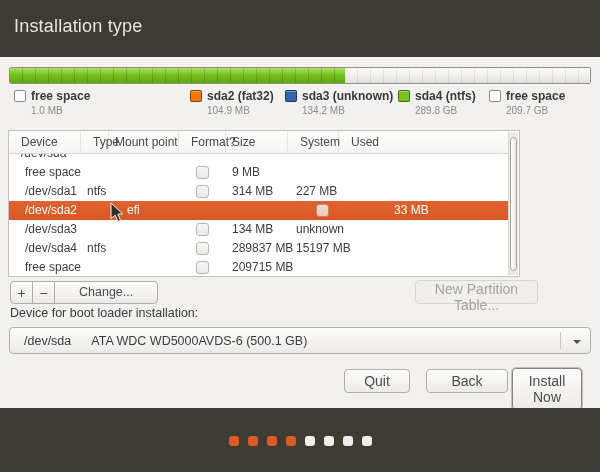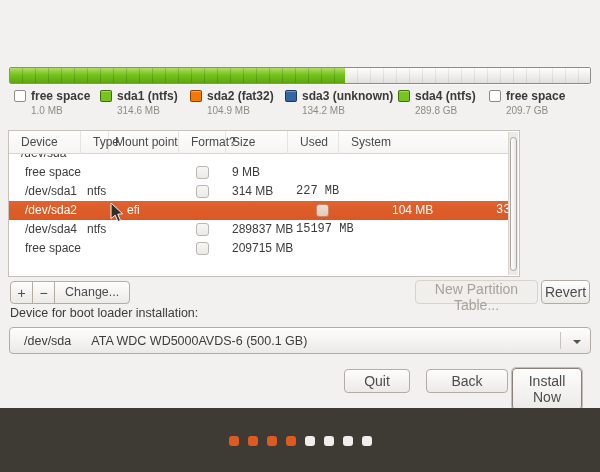--- a/index.html
+++ b/index.html
@@ -49,40 +49,40 @@
   .tbody { position:absolute; top:23px; left:0; right:11px; bottom:1px; overflow:hidden; }
   .row { display:grid; grid-template-columns:72px 28px 70px 47px 62px 51px 1fr;
     height:19px; line-height:19px; font-size:12px; color:#3c3c3c; }
   .row.partial { margin-top:-10px; }
   .row .c { white-space:nowrap; overflow:visible; }
   .c.dev { padding-left:16px; }
   .row.partial .c.dev { padding-left:12px; }
   .c.typ { padding-left:6px; }
   .c.fmt { display:flex; align-items:center; justify-content:center; }
   .c.size { padding-left:6px; }
-  .c.used { padding-left:8px;font-family:Liberation Mono, monospace; }
+  .c.used { padding-left:8px; }
   .row.selected { background:linear-gradient(var(--selection-orange,#e0622e), #da5825); color:#fff;gap:40px; }
   .cb { width:13px; height:13px; border-radius:3px; border:1px solid #bab5ae;
     background:linear-gradient(#f7f6f5,#eceae7); }
   .row.selected .cb { border-color:#c9876a; background:linear-gradient(#f0dcd2,#e8c9b9); }
   .vscroll { position:absolute; top:1px; right:1px; bottom:1px; width:10px;
     background:#eceae6; border-left:1px solid #d8d4ce; border-radius:0 0 0 0; }
   .vthumb { position:absolute; left:1px; right:1px; top:5px; bottom:4px; border-radius:5px;
     background:linear-gradient(90deg,#ffffff,#e8e6e3); border:1px solid #a9a49d; }
 
   
   .btn, .tool-btn { font-family:inherit; font-size:14px; color:#4c4c4c;
     background:linear-gradient(#fdfdfc,#eceae7); border:1px solid #b3aca4;
     box-shadow:inset 0 1px 0 rgba(255,255,255,.8); cursor:default; }
   .btn { border-radius:4px; height:24px; }
   .tool-group { position:absolute; left:10px; top:281px; display:flex; height:23px; }
   .tool-btn { width:23px; height:23px; font-size:14px; line-height:1; }
   .tool-btn + .tool-btn { margin-left:-1px; }
   .tool-btn.first { border-radius:4px 0 0 4px; }
-  .tool-btn.change { width:auto; padding:0 10px; font-size:12.5px; border-radius:0 4px 4px 0; }
+  .tool-btn.change { width:auto; padding:0 24px; font-size:12.5px; border-radius:0 4px 4px 0; }
   .btn.npt { position:absolute; left:415px; top:280px; width:123px;
     color:#a6a29b; background:#f0efec; border-color:#d7d3cd; box-shadow:none; }
   .btn.revert { position:absolute; left:541px; top:280px; width:49px; }
   .btn.quit { position:absolute; left:344px; top:369px; width:66px; }
   .btn.back { position:absolute; left:426px; top:369px; width:82px; }
   .btn.install { position:absolute; left:512px; top:368px; width:70px; height:42px;
     border:1px solid #89827a; box-shadow:0 0 0 1px #c4beb6, inset 0 1px 0 rgba(255,255,255,.8); }
 
   
   .boot-label { position:absolute; left:10px; top:306px; font-size:12.5px; color:#3a3a3a; }
@@ -96,39 +96,35 @@
     border-left:4px solid transparent; border-right:4px solid transparent; border-top:4px solid #55524d; }
 
   
   .cursor { position:absolute; left:110px; top:203px; z-index:20; }
 </style>
 </head>
 <body>
 
 <div class="app">
 
+  <div class="titlebar">
+    <div class="title">Installation type</div>
+  </div>
 
   <div class="bar">
     <div class="seg used"></div>
     <div class="seg free"></div>
   </div>
 
   <div class="legend-item" style="left:14px">
     <div class="legend-top">
         <span class="sw white" style="background: rgb(253, 253, 253);"></span>
         <span class="lg-label">free space</span>
       </div>
     <div class="lg-size">1.0 MB</div>
-  </div>
-  <div class="legend-item" style="left:100px">
-    <div class="legend-top">
-        <span class="sw" style="background: rgb(118, 196, 29);"></span>
-        <span class="lg-label">sda1 (ntfs)</span>
-      </div>
-    <div class="lg-size">314.6 MB</div>
   </div>
   <div class="legend-item" style="left:190px">
     <div class="legend-top">
         <span class="sw" style="background: rgb(245, 121, 0);"></span>
         <span class="lg-label">sda2 (fat32)</span>
       </div>
     <div class="lg-size">104.9 MB</div>
   </div>
   <div class="legend-item" style="left:285px">
     <div class="legend-top">
@@ -152,22 +148,22 @@
     <div class="lg-size">209.7 GB</div>
   </div>
 
   <div class="ptable">
     <div class="thead">
       <div class="hc">Device</div>
       <div class="hc">Type</div>
       <div class="hc">Mount point</div>
       <div class="hc">Format?</div>
       <div class="hc">Size</div>
+      <div class="hc">System</div>
       <div class="hc">Used</div>
-      <div class="hc">System</div>
     </div>
     <div class="tbody">
       <div class="row partial">
         <div class="c dev">/dev/sda</div>
         <div class="c typ"></div>
           <div class="c"></div>
           <div class="c fmt"></div>
           <div class="c size"></div>
           <div class="c used"></div>
           <div class="c"></div>
@@ -194,22 +190,32 @@
         <div class="c used">227 MB</div>
         <div class="c"></div>
       </div>
       <div class="row selected">
         <div class="c dev">/dev/sda2</div>
         <div class="c typ">efi</div>
         <div class="c"></div>
         <div class="c fmt">
             <span class="cb"></span>
           </div>
-        <div class="c size">104 MB</div>
         <div class="c used">33 MB</div>
+        <div class="c"></div>
+      </div>
+      <div class="row">
+        <div class="c dev">/dev/sda3</div>
+        <div class="c typ"></div>
+        <div class="c"></div>
+        <div class="c fmt">
+            <span class="cb"></span>
+          </div>
+        <div class="c size">134 MB</div>
+        <div class="c used">unknown</div>
         <div class="c"></div>
       </div>
       <div class="row">
         <div class="c dev">/dev/sda4</div>
         <div class="c typ">ntfs</div>
         <div class="c"></div>
         <div class="c fmt">
             <span class="cb"></span>
           </div>
         <div class="c size">289837 MB</div>
@@ -232,21 +238,20 @@
       <div class="vthumb"></div>
     </div>
   </div>
 
   <div class="tool-group">
     <button class="tool-btn first">+</button>
     <button class="tool-btn">−</button>
     <button class="tool-btn change">Change...</button>
   </div>
   <button class="btn npt">New Partition Table...</button>
-  <button class="btn revert">Revert</button>
 
   <div class="boot-label">Device for boot loader installation:</div>
   <div class="combo">
     <span class="combo-dev">/dev/sda</span>
     <span class="combo-desc">ATA WDC WD5000AVDS-6 (500.1 GB)</span>
     <span class="combo-sep"></span>
     <span class="combo-arrow"></span>
   </div>
 
   <button class="btn quit">Quit</button>

